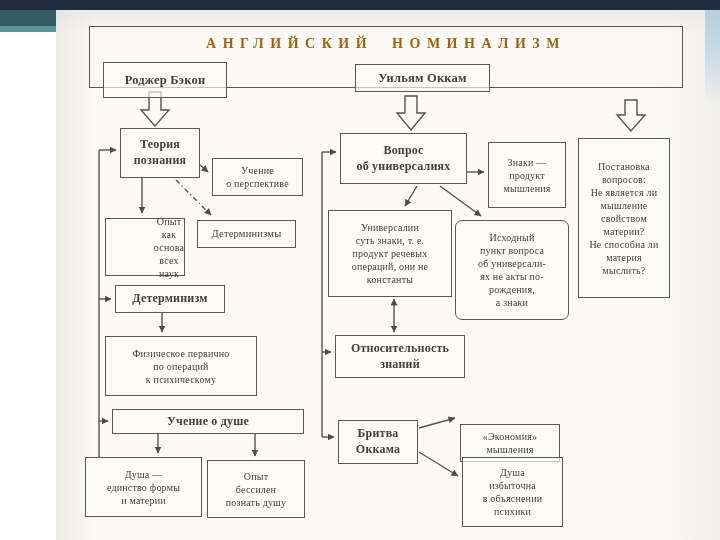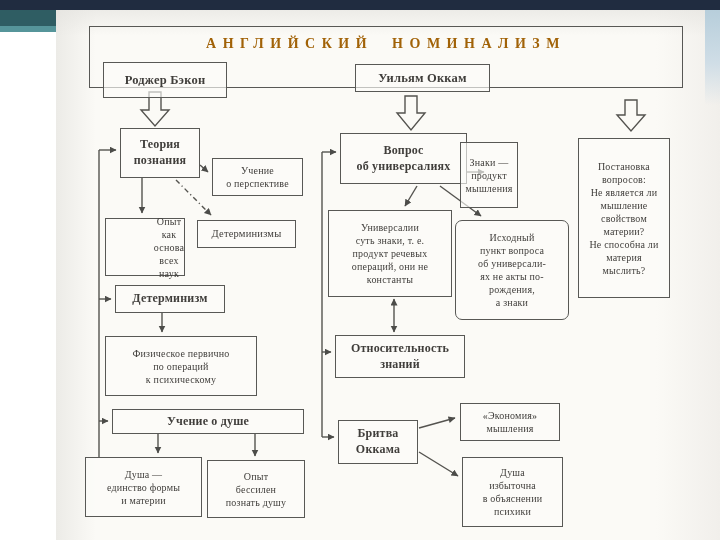--- a/index.html
+++ b/index.html
@@ -128,21 +128,21 @@
   <div class="bx fs10" style="left:207px;top:460px;width:98px;height:58px;">
     <span class="lbl">Опыт
 бессилен
 познать душу</span>
   </div>
 
   <div class="bx head" style="left:340px;top:133px;width:127px;height:51px;">
     <span class="lbl">Вопрос
 об универсалиях</span>
   </div>
-  <div class="bx fs10" style="left:460px;top:142px;width:58px;height:66px;text-align:center;">
+  <div class="bx fs10" style="left:488px;top:142px;width:78px;height:66px;text-align:center;">
     <span class="lbl">Знаки —
 продукт
 мышления</span>
   </div>
   <div class="bx fs10" style="left:328px;top:210px;width:124px;height:87px;">
     <span class="lbl">Универсалии
 суть знаки, т. е.
 продукт речевых
 операций, они не
 константы</span>
@@ -156,21 +156,21 @@
 а знаки</span>
   </div>
   <div class="bx head" style="left:335px;top:335px;width:130px;height:43px;">
     <span class="lbl">Относительность
 знаний</span>
   </div>
   <div class="bx head" style="left:338px;top:420px;width:80px;height:44px;">
     <span class="lbl">Бритва
 Оккама</span>
   </div>
-  <div class="bx fs10" style="left:460px;top:403px;width:100px;height:38px;">
+  <div class="bx fs10" style="left:460px;top:424px;width:100px;height:38px;">
     <span class="lbl">«Экономия»
 мышления</span>
   </div>
   <div class="bx fs10" style="left:462px;top:457px;width:101px;height:70px;">
     <span class="lbl">Душа
 избыточна
 в объяснении
 психики</span>
   </div>
 

